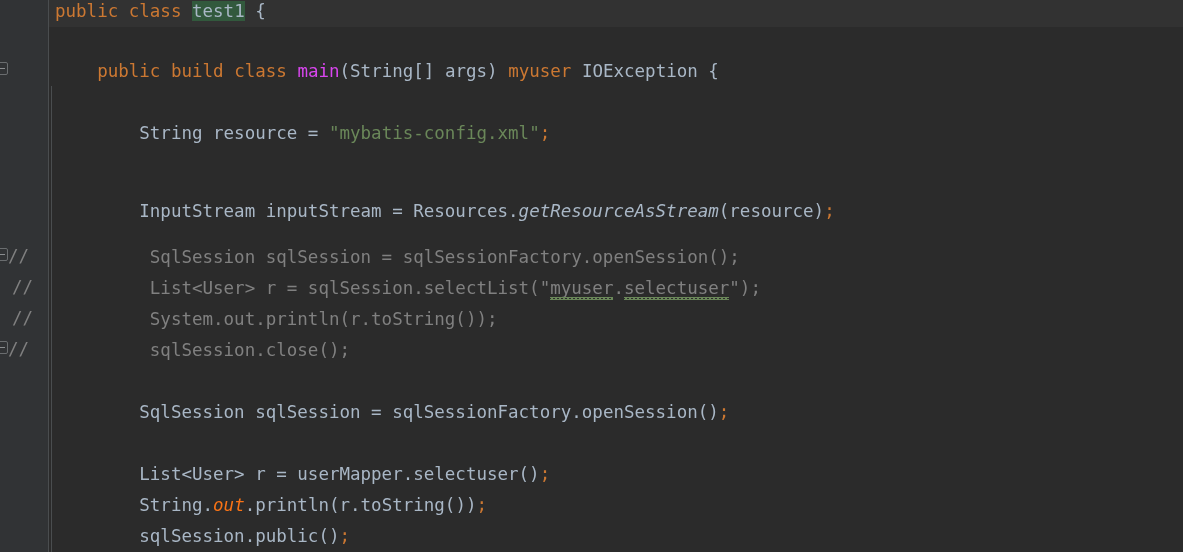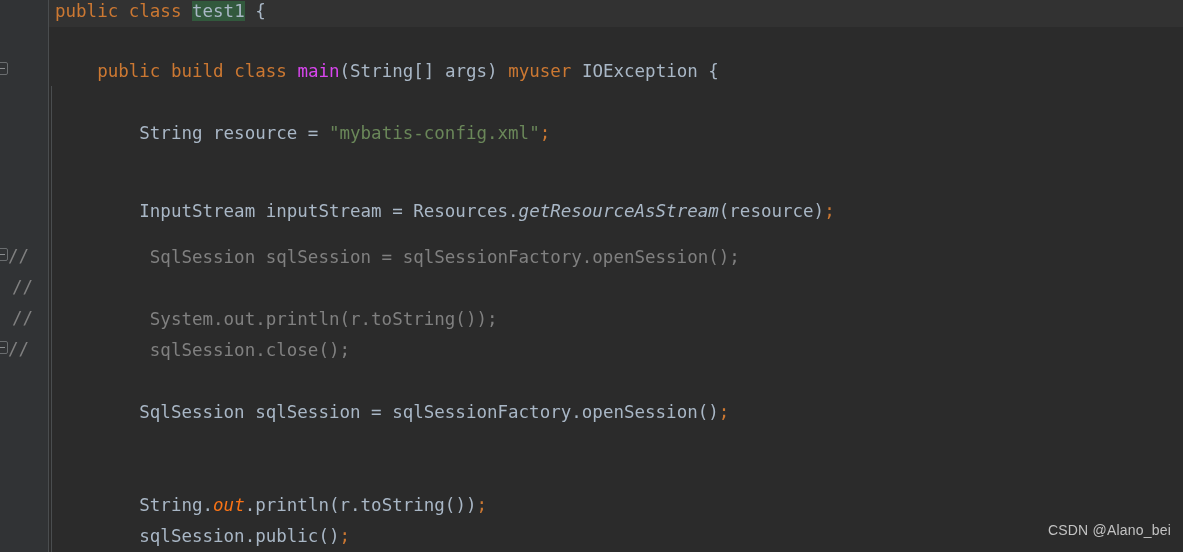--- a/index.html
+++ b/index.html
@@ -175,30 +175,31 @@
 
     <div class="code-line" style="top:56px;"><span class="txt">    <span class="kw">public</span> <span class="kw">build</span> <span class="kw">class</span> <span class="meth">main</span><span class="plain">(String[] args)</span> <span class="kw">myuser</span> <span class="plain">IOException</span> <span class="plain">{</span></span></div>
 
     <div class="code-line" style="top:118px;"><span class="txt">        <span class="plain">String resource = </span><span class="str">"mybatis-config.xml"</span><span class="semi">;</span></span></div>
 
     <div class="code-line" style="top:149px;margin-top:47px;"><span class="txt">        <span class="plain">InputStream inputStream = Resources.</span><span class="plain ital">getResourceAsStream</span><span class="plain">(resource)</span><span class="semi">;</span></span></div>
 
 
     <div class="code-line" style="top:242px;"><span class="txt">         <span class="cmt">SqlSession sqlSession = sqlSessionFactory.openSession();</span></span></div>
 
+    <div class="code-line" style="top:273px;"><span class="txt">         <span class="cmt">List&lt;User&gt; r = sqlSession.selectList("</span><span class="cmt squig">myuser</span><span class="cmt">.</span><span class="cmt squig">selectuser</span><span class="cmt">");</span></span></div>
 
     <div class="code-line" style="top:304px;"><span class="txt">         <span class="cmt">System.out.println(r.toString());</span></span></div>
 
     <div class="code-line" style="top:335px;"><span class="txt">         <span class="cmt">sqlSession.close();</span></span></div>
 
     <div class="code-line" style="top:397px;"><span class="txt">        <span class="plain">SqlSession sqlSession = sqlSessionFactory.openSession()</span><span class="semi">;</span></span></div>
 
 
+    <div class="code-line" style="top:459px;"><span class="txt">        <span class="plain">List&lt;User&gt; r = userMapper.selectuser()</span><span class="semi">;</span></span></div>
 
     <div class="code-line" style="top:490px;"><span class="txt">        <span class="plain">String.</span><span class="stat">out</span><span class="plain">.println(r.toString())</span><span class="semi">;</span></span></div>
 
     <div class="code-line" style="top:521px;"><span class="txt">        <span class="plain">sqlSession.public()</span><span class="semi">;</span></span></div>
 
   </div>
 
-  <div class="watermark">CSDN @Alano_bei</div>
 
 </div>
 
 </body></html>

